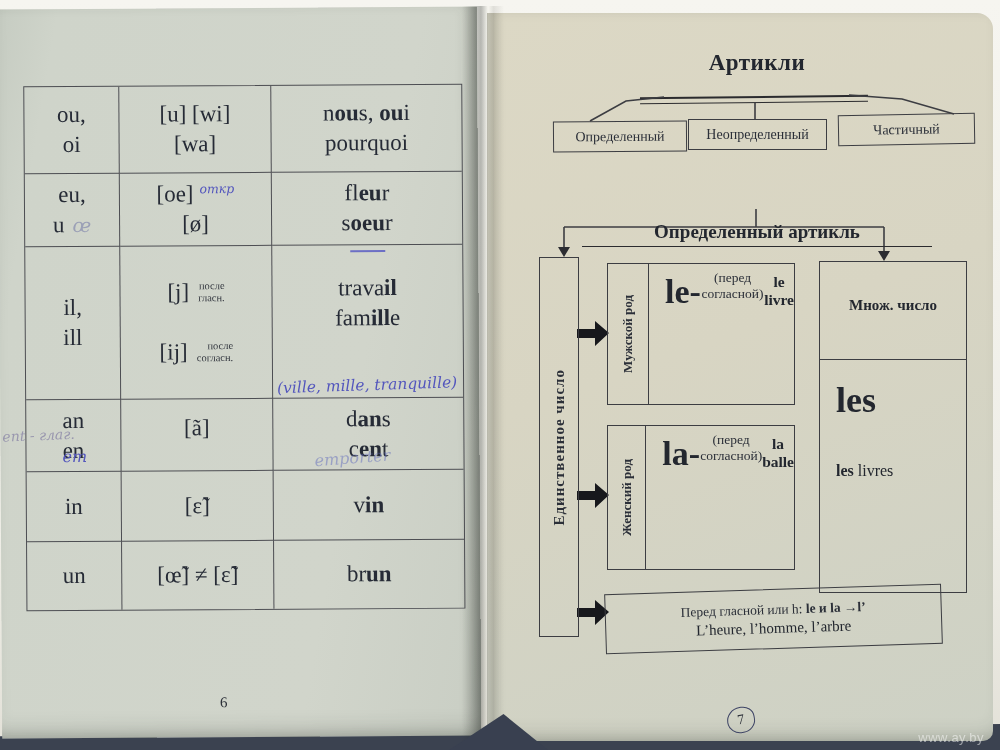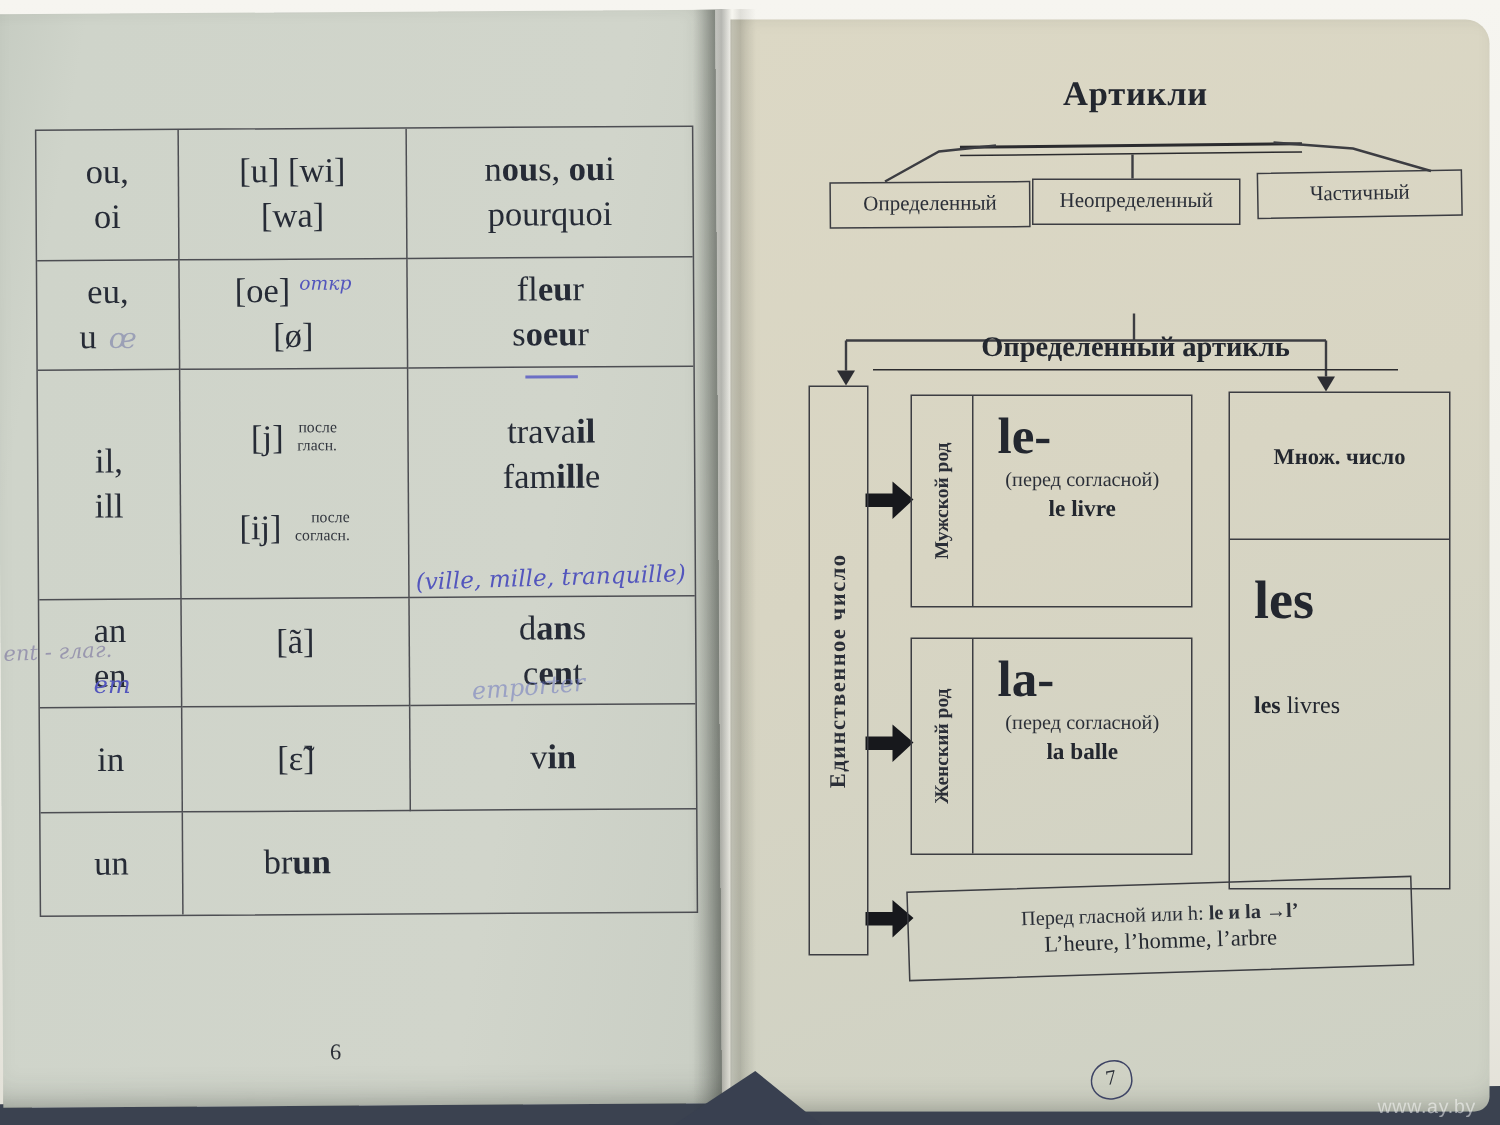--- a/index.html
+++ b/index.html
@@ -80,21 +80,21 @@
   .sing-box { position:absolute; left:52px; top:244px; width:38px; height:378px;
     border:1.6px solid #3c3d42; display:flex; align-items:center; justify-content:center; }
   .sing-box span { font-size:15px; font-weight:bold; letter-spacing:1px; color:#2b2f38; }
 
   .gender-box { position:absolute; left:120px; width:186px; border:1.6px solid #3c3d42; display:flex; }
   .gbox-m { top:250px; height:140px; }
   .gbox-f { top:412px; height:143px; }
   .gender-col { width:40px; border-right:1.6px solid #3c3d42; display:flex;
     align-items:center; justify-content:center; }
   .gender-col span { font-size:13px; font-weight:bold; color:#2b2f38; }
-  .gender-content { flex:1; display:flex; flex-direction:column; padding-top:6px; }
+  .gender-content { flex:1; display:flex; flex-direction:row; padding-top:6px; }
   .big-article { font-size:34px; font-weight:bold; line-height:1.05; margin:4px 0 2px 16px; color:#23272f; }
   .article-note { font-size:13.5px; text-align:center; color:#2b2f38; }
   .article-example { font-size:15.5px; text-align:center; margin-top:3px; color:#23272f; }
 
   .plural-box { position:absolute; left:332px; top:248px; width:146px; height:330px;
     border:1.6px solid #3c3d42; display:flex; flex-direction:column; }
   .plural-top { height:88px; border-bottom:1.6px solid #3c3d42; display:flex;
     justify-content:center; padding-top:9px; }
   .plural-top span { font-size:15px; font-weight:bold; color:#23272f;margin-top:26px; }
   .plural-article { font-size:36px; font-weight:bold; margin:22px 0 0 16px; line-height:1; color:#23272f; }
@@ -188,20 +188,23 @@
       <div class="cell">
         <div>[ɛ̃]</div>
       </div>
       <div class="cell c-last">
         <div>v<b>in</b></div>
       </div>
 
       <div class="cell r-last">
         <div>un</div>
       </div>
+      <div class="cell r-last">
+        <div>[œ̃] ≠ [ɛ̃]</div>
+      </div>
       <div class="cell c-last r-last">
         <div>br<b>un</b></div>
       </div>
     </div>
 
     <div class="hand mnote-ent">ent - глаг.</div>
     <div class="hand mnote-em">em</div>
     <div class="hand mnote-emporter">emporter</div>
     <div class="pgnum-left">6</div>
   </div>

